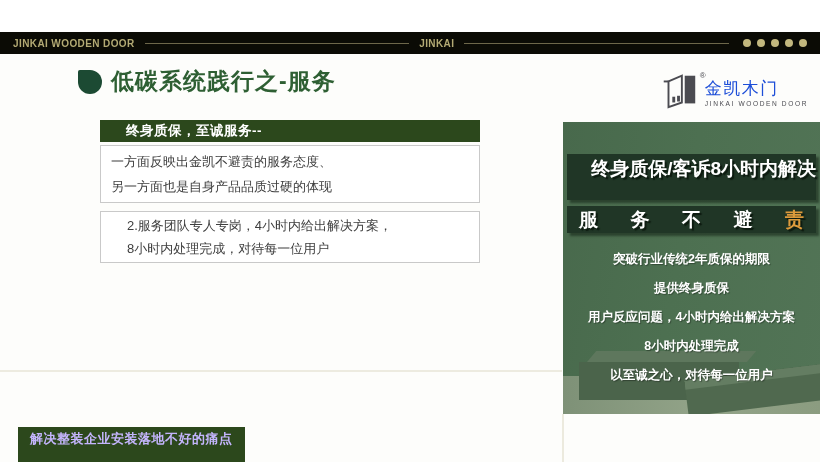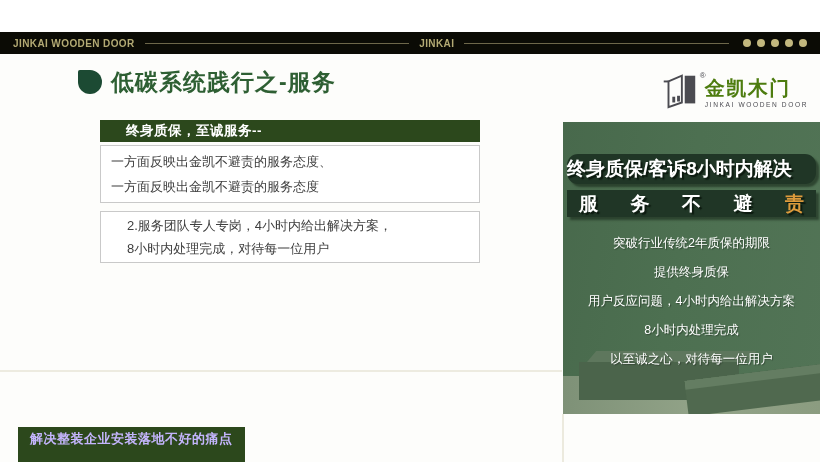--- a/index.html
+++ b/index.html
@@ -30,21 +30,21 @@
   .tb-line { flex: 1; height: 1px; background: #6d674a; margin: 0 10px; }
   .tb-dots { display: flex; gap: 6px; margin-left: 4px; }
   .tb-dots .dot {
     width: 8px; height: 8px; border-radius: 50%;
     background: #c3b87e; display: inline-block;
   }
 
   
   .title-row {
     position: absolute; top: 38px; left: 78px;
-    display: flex; align-items: center; gap: 9px;
+    display: flex; gap: 9px;
   }
   .title-icon {
     width: 24px; height: 24px; background: #1c4a33;
     border-radius: 2px 55% 55% 55%;
   }
   .page-title {
     font-size: 23px; font-weight: 700; color: #2e5f33;
     letter-spacing: 1px; line-height: 1;
   }
 
@@ -52,21 +52,21 @@
   .logo {
     position: absolute; top: 40px; right: 12px;
     display: flex; align-items: center; gap: 5px;
   }
   .logo-reg {
     position: absolute; top: -1px; left: 42px;
     font-size: 8px; color: #4b4b51;
   }
   .logo-text { padding-top: 4px; }
   .logo-name {
-    font-size: 20px; font-weight: 700; color: #4d7c0f;
+    font-size: 17px; font-weight: 400; color: #1d4ed8;
     letter-spacing: 1.5px; line-height: 1;
   }
   .logo-sub {
     font-size: 6.6px; color: #4b4b51; letter-spacing: 1.6px;
     margin-top: 3px; white-space: nowrap;
   }
 
   
   .left-col { position: absolute; left: 100px; top: 88px; width: 380px; }
   .green-bar {
@@ -97,32 +97,32 @@
     background: linear-gradient(100deg, #48694c 0%, #4d7051 45%, #527456 100%);
     overflow: hidden;
   }
   .band {
     margin: 0 4px; background: #203626;
     box-shadow: 3px 3px 2px rgba(18, 33, 20, 0.55);
     color: #ffffff; font-weight: 700;
     text-shadow: 2px 2px 1px rgba(8, 20, 10, 0.85);
   }
   .band.headline {
-    margin-top: 32px; height: 30px; line-height: 30px;
-    text-align: left; font-size: 19px; white-space: nowrap; border-radius: 11px;
+    margin-top: 32px; height: 46px; line-height: 30px;
+    text-align: right; font-size: 19px; white-space: nowrap;
   }
   .band.slogan {
     margin-top: 6px; height: 27px; font-size: 19px;
     display: flex; justify-content: space-between; align-items: center;
     padding: 0 12px;
   }
   .band.slogan .accent { color: #dd9b3c; }
   .panel-body { margin-top: 12px; position: relative; z-index: 2; }
   .panel-body p {
-    text-align: center; color: #ffffff; font-weight: 400;
+    text-align: center; color: #ffffff; font-weight: 700;
     font-size: 12.5px; line-height: 29px;
     text-shadow: 1px 1px 1px rgba(0, 0, 0, 0.35);
   }
   .floor {
     position: absolute; bottom: 0; left: 0; right: 0; height: 38px;
     background: linear-gradient(90deg, #7e9177 0%, #93a489 55%, #8b9c80 100%);
   }
   .block-a-front {
     position: absolute; left: 16px; bottom: 14px;
     width: 160px; height: 38px; background: #4b644b;
@@ -184,21 +184,21 @@
       <div class="logo-name">金凯木门</div>
       <div class="logo-sub">JINKAI WOODEN DOOR</div>
     </div>
   </div>
 
   <div class="left-col">
     <div class="green-bar">终身质保，至诚服务--</div>
 
     <div class="text-box">
       <p>一方面反映出金凯不避责的服务态度、</p>
-      <p>一方面反映出金凯不避责的服务态度</p>
+      <p>另一方面也是自身产品品质过硬的体现</p>
     </div>
 
     <div class="text-box second">
       <p>2.服务团队专人专岗，4小时内给出解决方案，</p>
       <p>8小时内处理完成，对待每一位用户</p>
     </div>
   </div>
 
   <div class="hline"></div>
 

